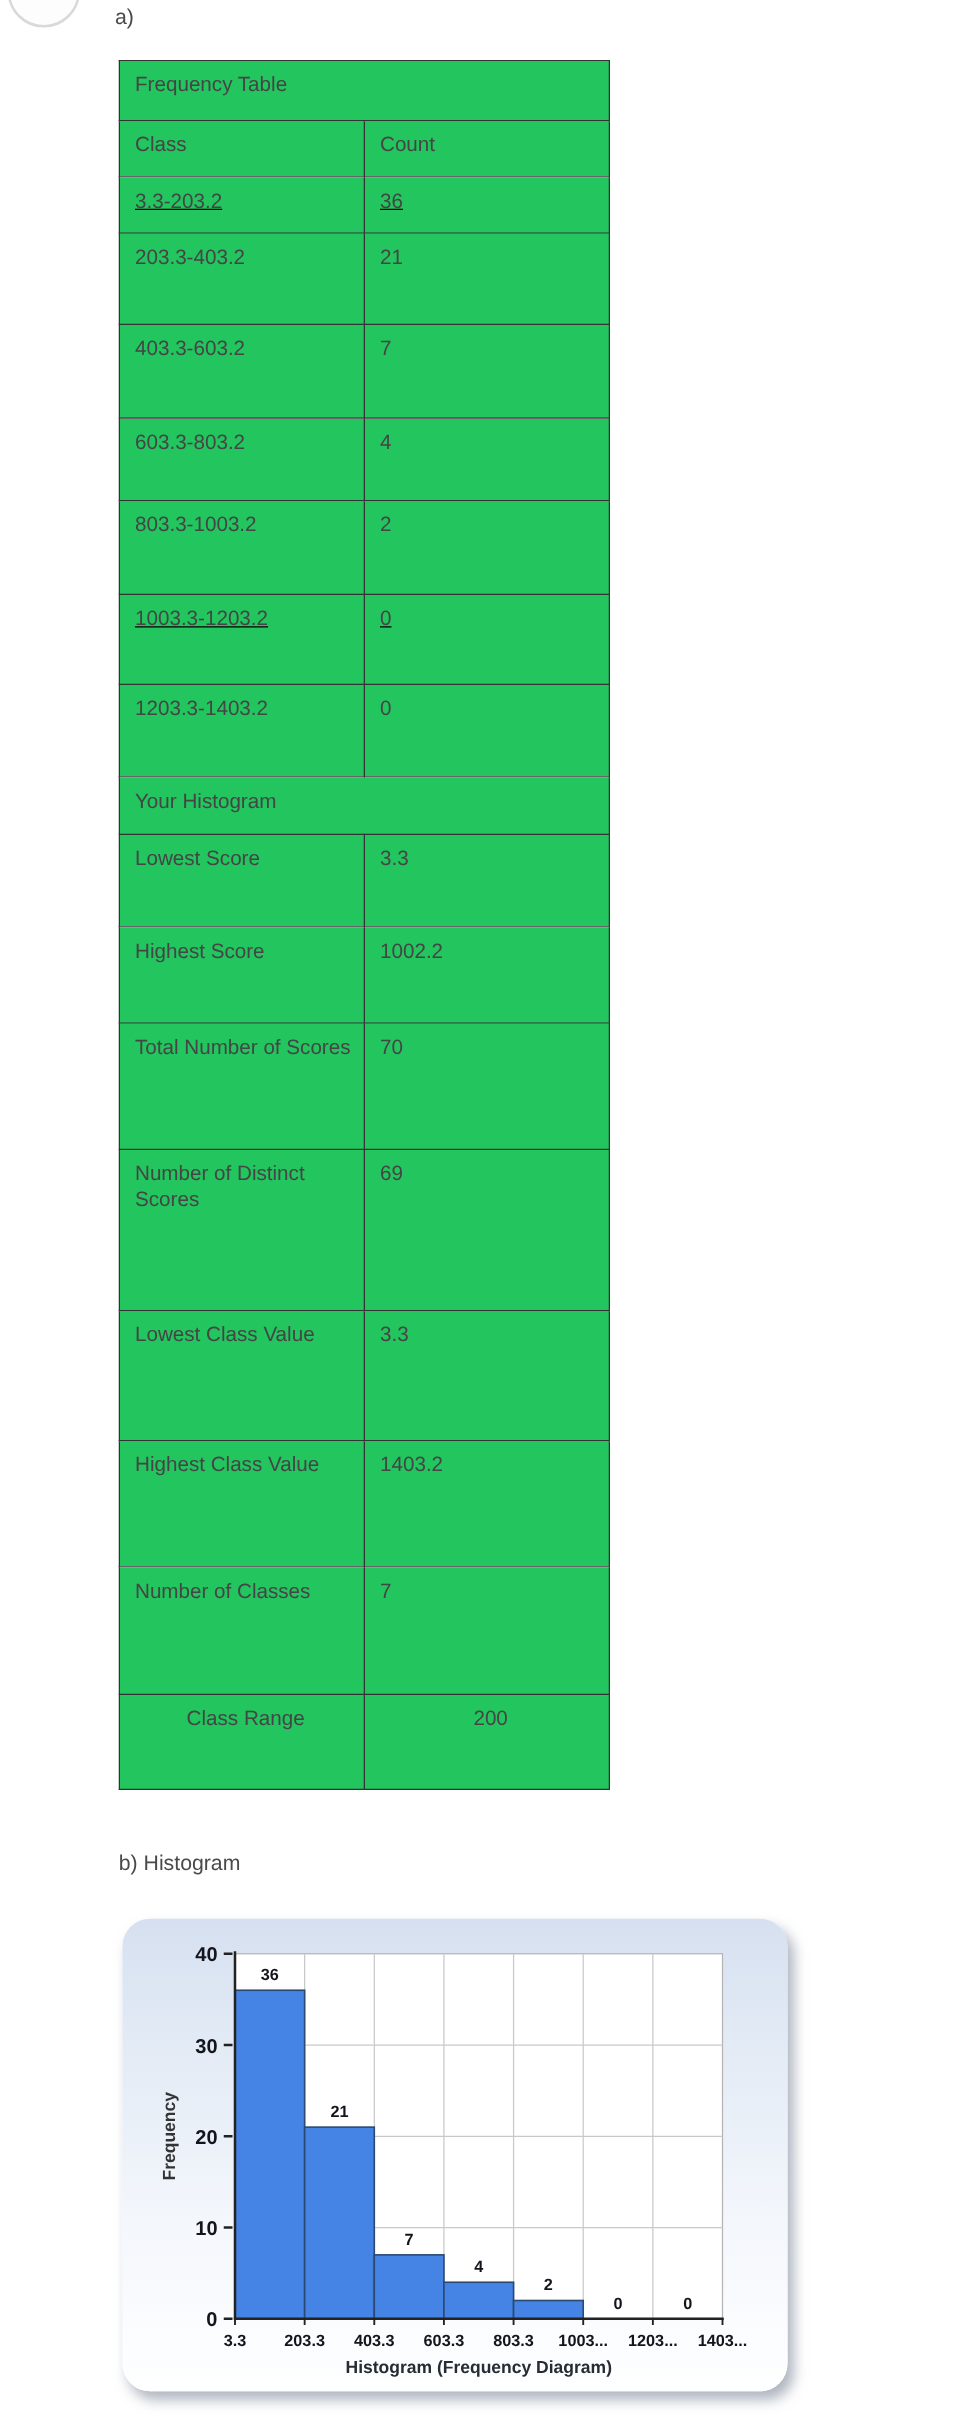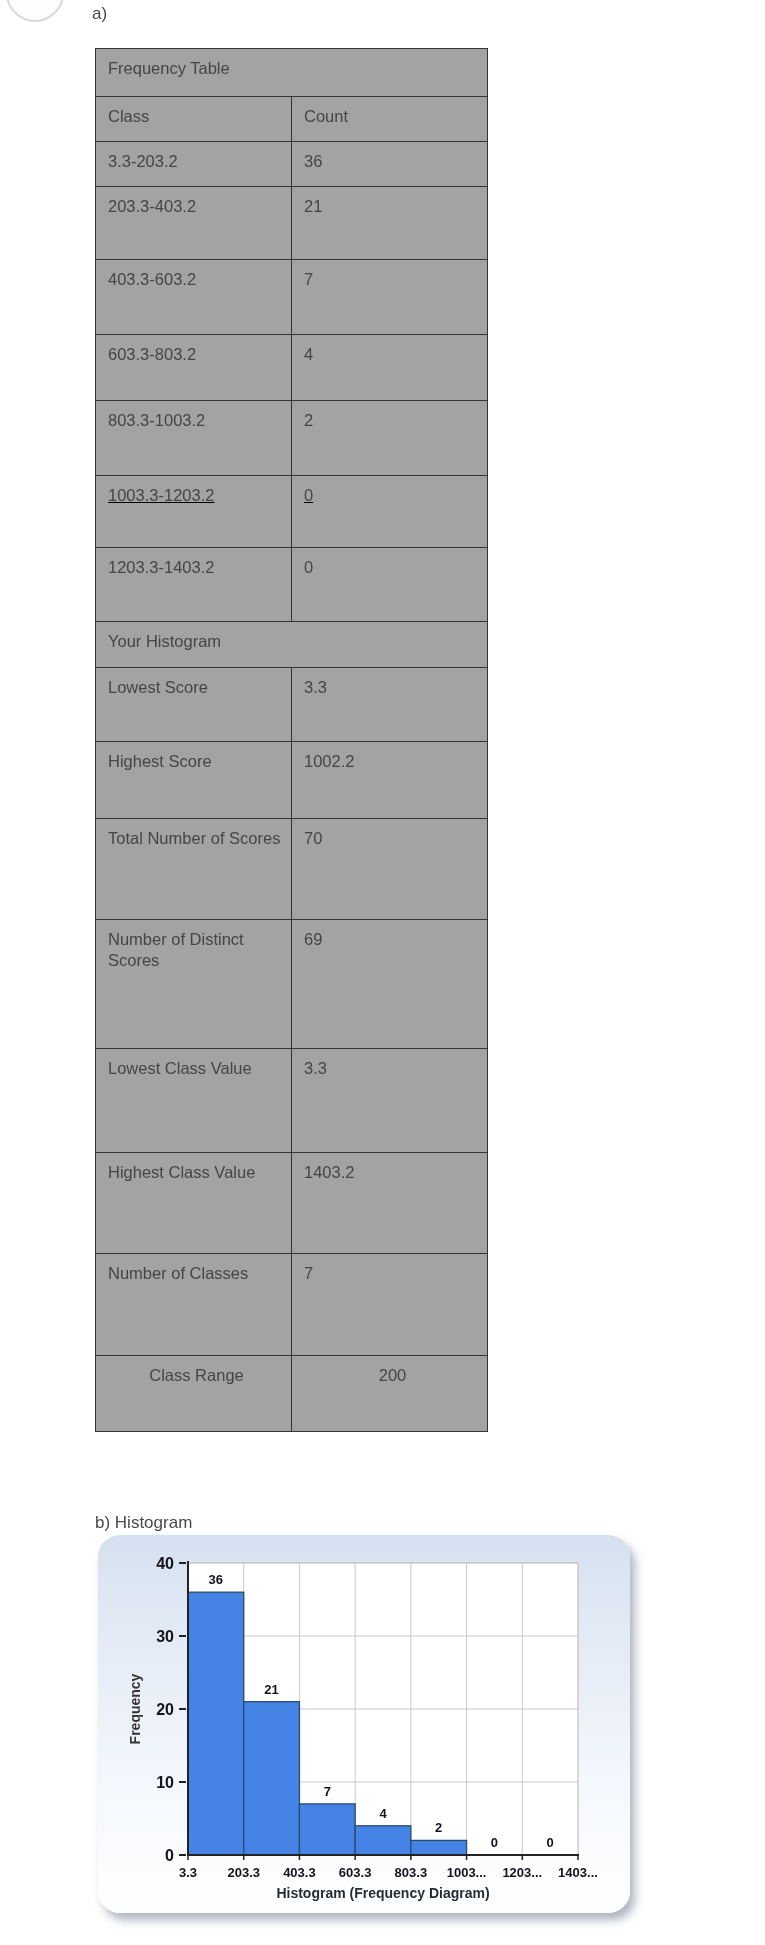--- a/index.html
+++ b/index.html
@@ -16,35 +16,35 @@
   .corner-circle {
     position: absolute; left: 6px; top: -36px;
     width: 54px; height: 54px; border-radius: 50%;
     background: #fdfdfd; border: 2px solid #d9d9d9;
   }
 
   .section-label {
     position: absolute; font-size: 17px; color: #4a4a4a;
   }
   #label-a { left: 92px; top: 4px; }
-  #label-b { left: 95px; top: 1481px; margin-top: 32px; }
+  #label-b { left: 95px; top: 1481px; }
 
   
   #freq-table-wrap { position: absolute; left: 95px; top: 48px; }
   table.data-table {
     border-collapse: collapse; table-layout: fixed; width: 393px;
   }
   table.data-table td {
     border: 1.5px solid #333333;
     vertical-align: top;
     padding: 9px 6px 0 12px;
     font-size: 16.5px;
     color: #454545;
     line-height: 1.25;
-    background: #a3a3a3;
+    background: #22c55e;
     overflow: hidden;
   }
   td.col-label { width: 291px; }
   td.col-value { width: 102px; }
 
   
   #chart-panel {
     position: absolute; left: 98px; top: 1535px;
     width: 532px; height: 378px;
     border-radius: 22px;
@@ -65,21 +65,21 @@
   <div id="freq-table-wrap">
     <table class="data-table">
       <tbody id="table-body">
           <tr style="height: 48px;">
             <td colspan="2" class="">Frequency Table</td>
           </tr>
           <tr style="height: 45px;">
             <td class="col-label">Class</td>
             <td class="col-value">Count</td>
           </tr>
-          <tr style="height: 45px;">
+          <tr style="height: 45px; text-decoration: underline;">
             <td class="col-label">3.3-203.2</td>
             <td class="col-value">36</td>
           </tr>
           <tr style="height: 73px;">
             <td class="col-label">203.3-403.2</td>
             <td class="col-value">21</td>
           </tr>
           <tr style="height: 75px;">
             <td class="col-label">403.3-603.2</td>
             <td class="col-value">7</td>

